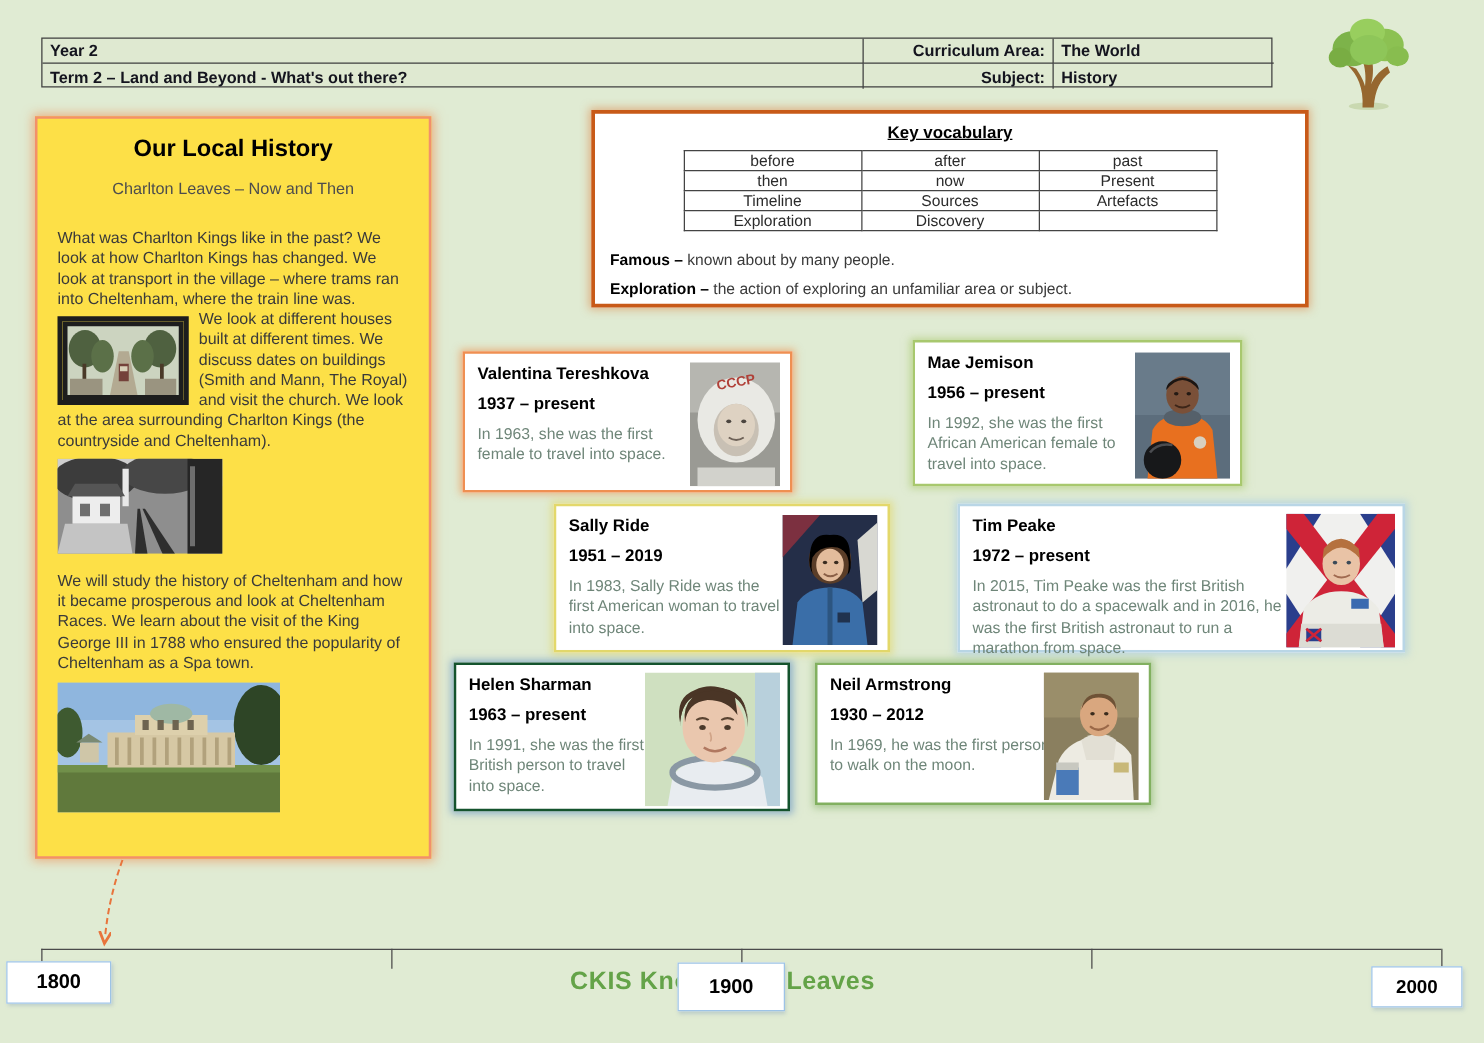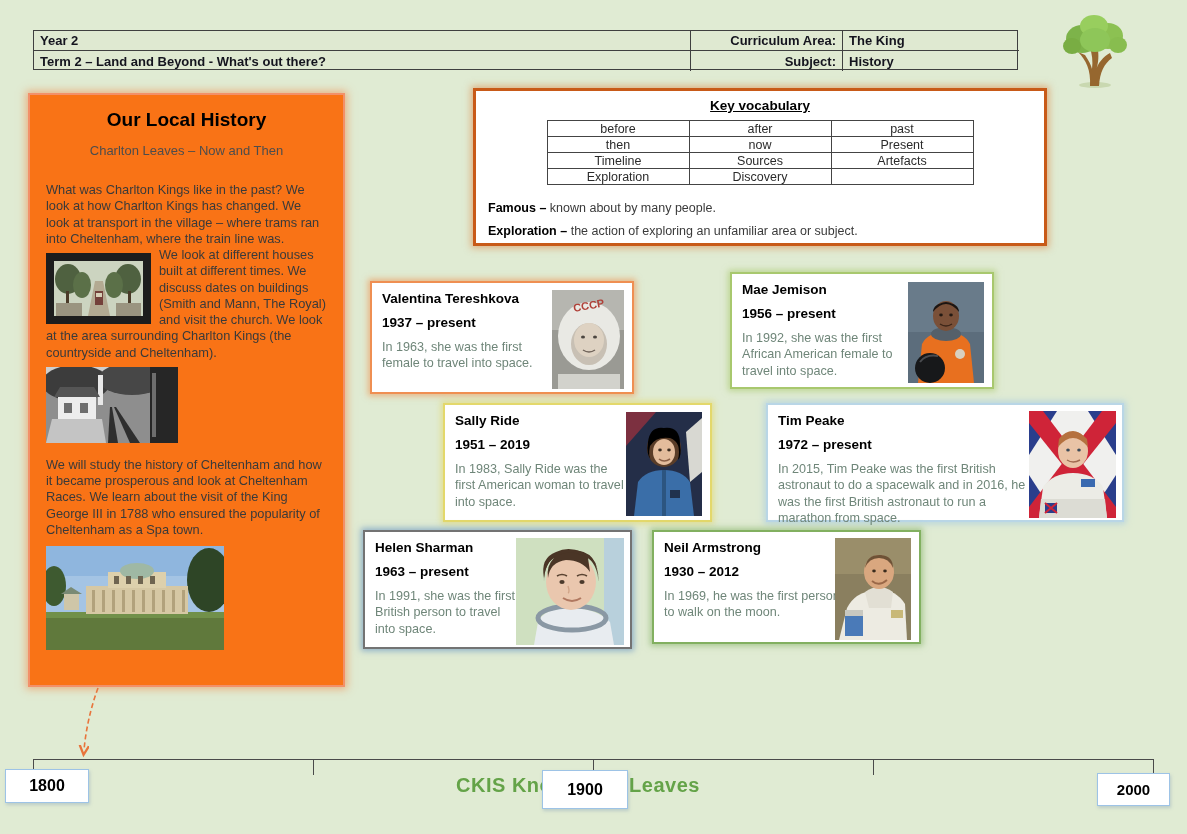--- a/index.html
+++ b/index.html
@@ -11,21 +11,21 @@
        display:grid;grid-template-columns:657px 152px 176px;grid-template-rows:20px 20px;
        border:1px solid #3f3f3f;box-sizing:border-box;background:#dfe9d1;}
   .hdr>div{border-bottom:1px solid #3f3f3f;border-right:1px solid #3f3f3f;
        font-size:13px;font-weight:bold;color:#14141e;display:flex;align-items:center;
        padding:0 6px;box-sizing:border-box;white-space:nowrap;}
   .hdr>div:nth-child(3n){border-right:none;}
   .hdr>div:nth-child(n+4){border-bottom:none;}
   .hdr .lab{justify-content:flex-end;}
 
   
-  .localbox{position:absolute;left:28px;top:93px;width:317px;height:594px;background:#f97316;
+  .localbox{position:absolute;left:28px;top:93px;width:317px;height:594px;background:#fde047;
        border:2px solid #f2906a;box-shadow:0 0 8px 2px rgba(240,125,60,.55);
        box-sizing:border-box;padding:12px 16px 10px 16px;color:#333;}
   .localbox h1{margin:2px 0 0 0;text-align:center;font-size:19px;color:#000;}
   .localbox .sub{margin-top:12px;text-align:center;font-size:13px;color:#4d4d4d;}
   .localbox p{font-size:12.8px;line-height:1.27;margin:0;color:#3a3a3a;}
   .p1{margin-top:24px !important;}
   .img-frame{border:4px solid #1d1d1d;}
   .tram{float:left;margin:6px 8px 2px 0;}
   .station{display:block;clear:both;margin-top:6px;}
   .pump{display:block;margin-top:8px;}
@@ -59,21 +59,21 @@
        font-size:20px;font-weight:bold;color:#64a348;z-index:1;letter-spacing:.5px;}
 </style>
 </head>
 <body>
 
 <div id="page">
 
   <div class="hdr">
     <div>Year 2</div>
     <div class="lab">Curriculum Area:</div>
-    <div>The King</div>
+    <div>The World</div>
     <div>Term 2 – Land and Beyond - What's out there?</div>
     <div class="lab">Subject:</div>
     <div>History</div>
   </div>
 
   <svg style="position:absolute;left:1058px;top:12px" width="74" height="76" viewBox="0 0 74 76">
     <ellipse cx="37" cy="73" rx="16" ry="3" fill="#c9d8b0"></ellipse>
     <path d="M32 74 C33 58 28 48 20 40 L27 43 C31 49 33 53 34 57 C35 49 34 42 32 36 L40 38 C41 46 40 53 38 58 C40 51 45 45 52 41 L54 46 C46 52 42 60 41 74 Z" fill="#96672f"></path>
     <ellipse cx="24" cy="27" rx="16" ry="14" fill="#7db34a"></ellipse>
     <ellipse cx="50" cy="24" rx="15" ry="13" fill="#8cc152"></ellipse>
@@ -272,21 +272,21 @@
       <path d="M29 36 Q44 18 59 36 L58 28 Q50 20 44 20 Q36 20 30 28 Z" fill="#b5713f"></path>
       <ellipse cx="39" cy="39" rx="1.8" ry="1.5" fill="#3c4a58"></ellipse>
       <ellipse cx="50" cy="39" rx="1.8" ry="1.5" fill="#3c4a58"></ellipse>
       <path d="M38 49 Q44 53 51 49" stroke="#a06a50" stroke-width="1.5" fill="none"></path>
       <rect x="52" y="68" width="14" height="8" fill="#3a6ab0"></rect>
       <rect x="16" y="92" width="12" height="10" fill="#2a3e8c"></rect>
       <path d="M16 92 L28 102 M28 92 L16 102" stroke="#cf2438" stroke-width="2"></path>
     </svg>
   </div>
 
-  <div class="card" style="left:363px;top:530px;width:269px;height:119px;border:2px solid #737373;box-shadow:0 0 6px 2px rgba(79,129,192,.55);">
+  <div class="card" style="left:363px;top:530px;width:269px;height:119px;border:2px solid #14532d;box-shadow:0 0 6px 2px rgba(79,129,192,.55);">
     <div class="nm">Helen Sharman</div>
     <div class="dt">1963 – present</div>
     <div class="ds" style="width:142px">In 1991, she was the first British person to travel into space.</div>
     <svg class="photo" style="right:6px;top:6px" width="108" height="107" viewBox="0 0 108 107">
       <rect width="108" height="107" fill="#cfe0c0"></rect>
       <rect x="88" width="20" height="107" fill="#b8d0dc"></rect>
       <path d="M18 107 L98 107 L94 84 Q80 70 54 70 Q28 70 22 84 Z" fill="#e8ecf0"></path>
       <ellipse cx="56" cy="80" rx="34" ry="12" fill="none" stroke="#8a98a4" stroke-width="5"></ellipse>
       <ellipse cx="55" cy="44" rx="25" ry="28" fill="#eac7ae"></ellipse>
       <path d="M28 44 Q26 12 55 12 Q84 12 82 44 Q84 26 72 20 L74 34 Q66 22 50 22 Q34 24 32 40 Q30 28 38 20 Q28 26 28 44 Z" fill="#4a3526"></path>

